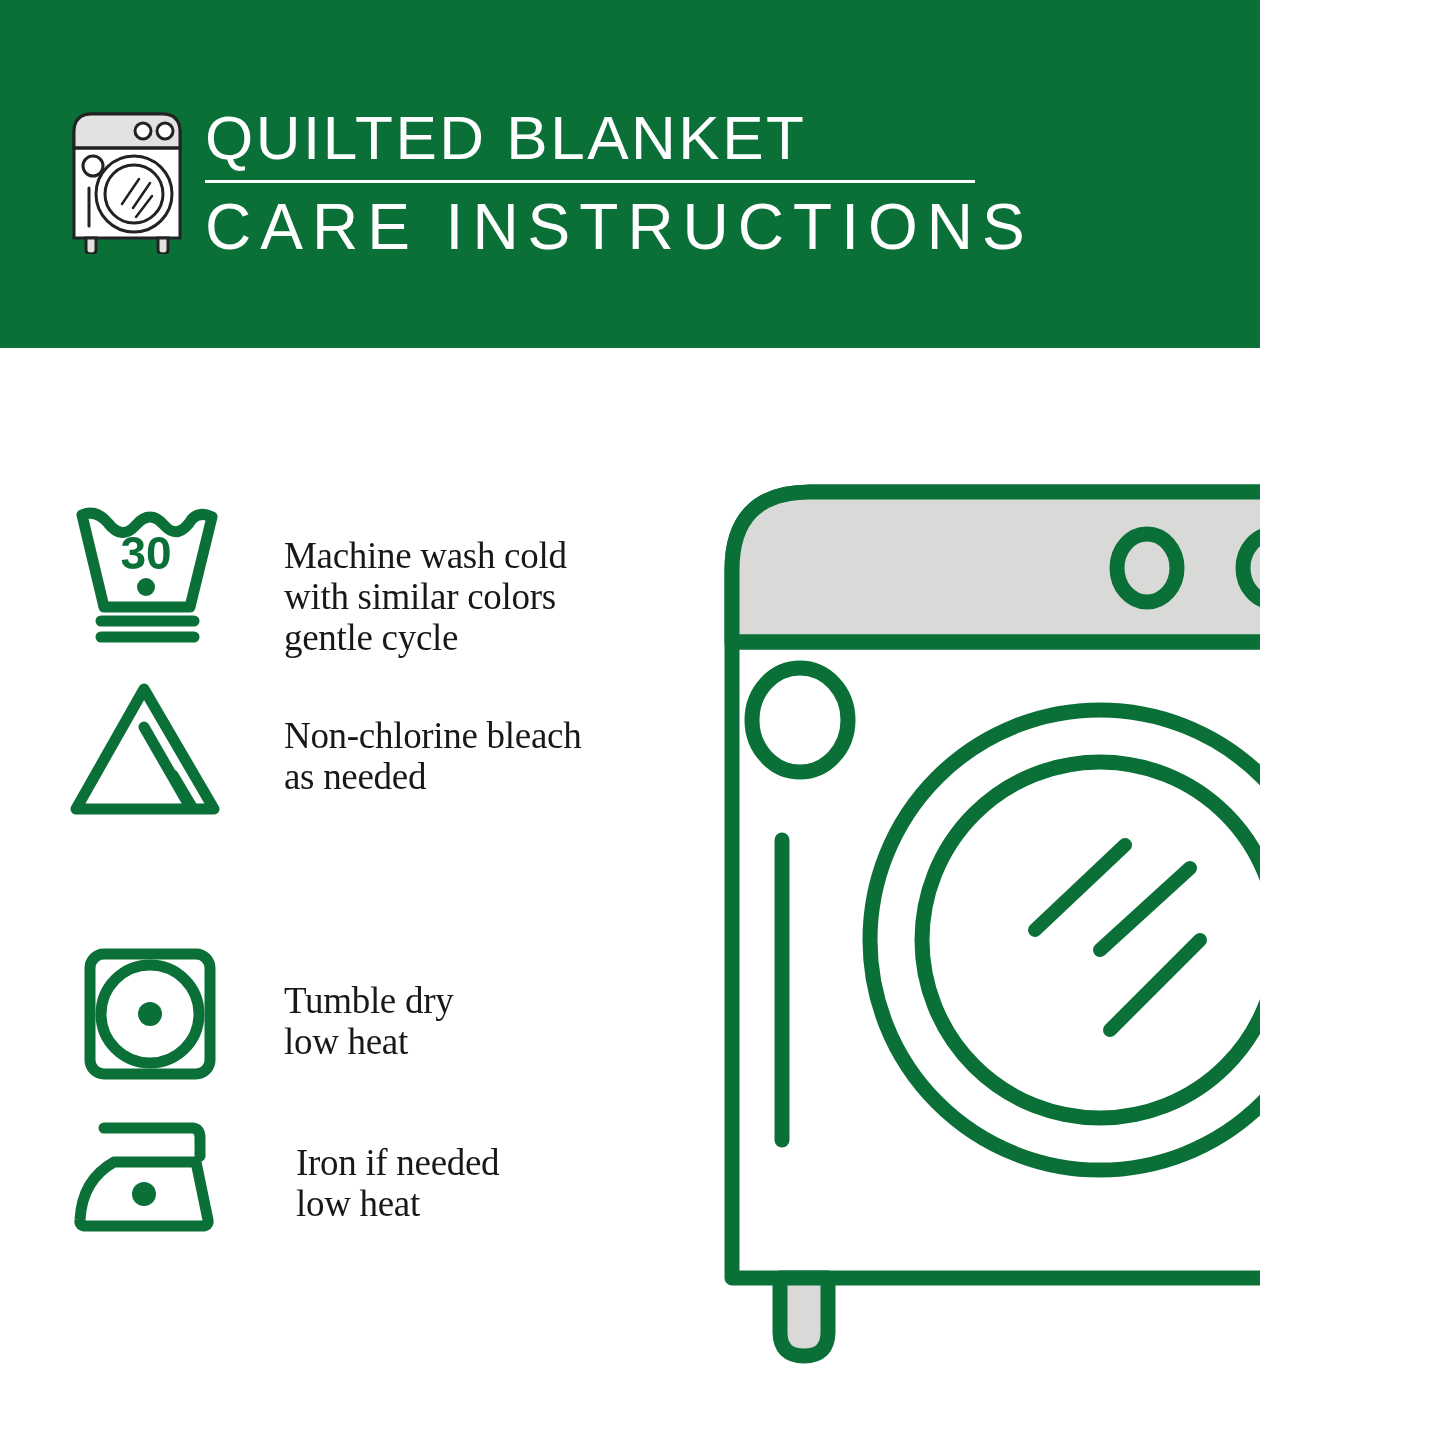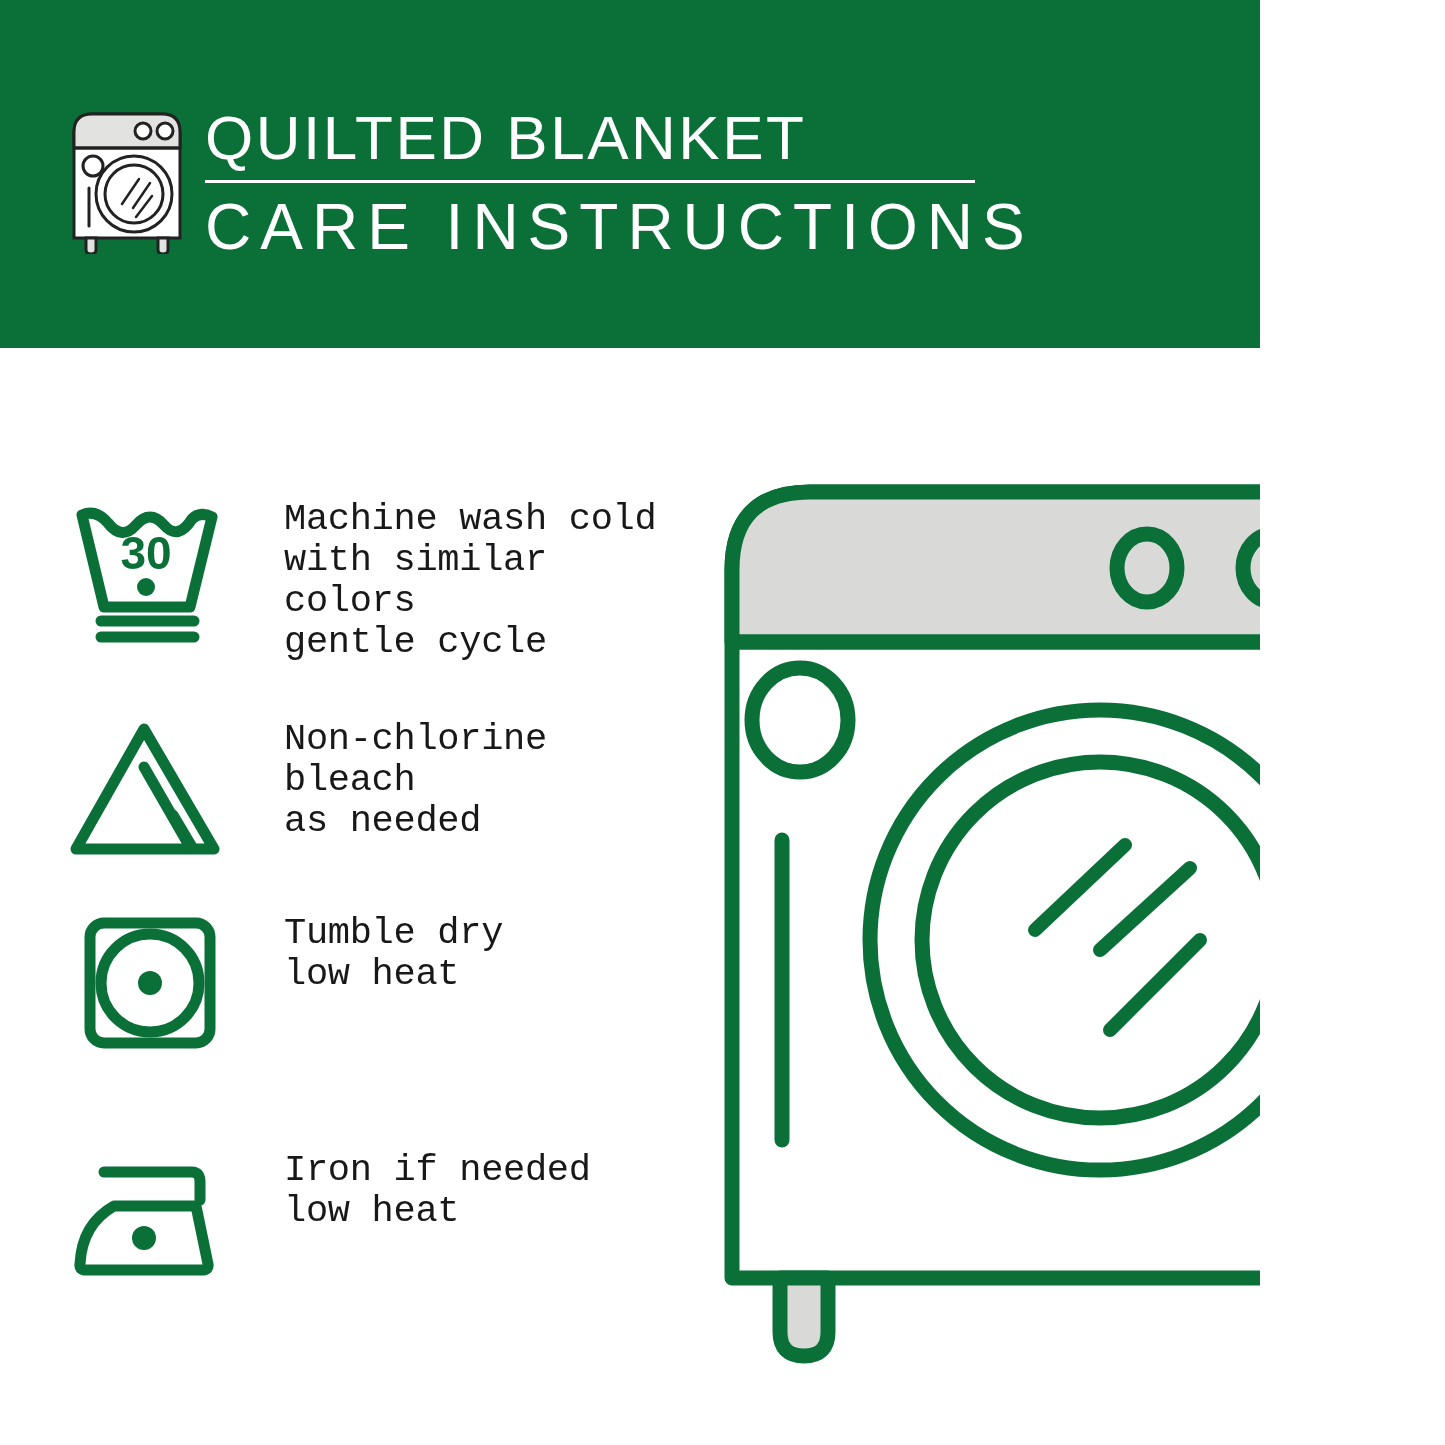--- a/index.html
+++ b/index.html
@@ -77,33 +77,34 @@
   .care-symbol {
     width: 168px;
     flex: 0 0 168px;
     display: flex;
     align-items: center;
     justify-content: center;
   }
   .care-text {
     margin-left: 50px;
     color: #18181a;
-    font-family: Liberation Mono, monospace;
+    font-family: Liberation Serif, serif;
     font-size: 37px;
     font-weight: 400;
     line-height: 41px;
     letter-spacing: -0.3px;
     white-space: pre-line;
     padding-top: 4px;
+    margin-top: 36px;
   }
 
   #row-wash   { top: 495px; }
-  #row-bleach { top: 715px; }
-  #row-dry    { top: 909px; }
-  #row-iron   { top: 1146px; }
+  #row-bleach { top: 675px; }
+  #row-dry    { top: 940px; }
+  #row-iron   { top: 1102px; gap: 12px; }
 
   
   #machine-illustration {
     position: absolute;
     left: 710px;
     top: 470px;
     width: 700px;
     height: 900px;
   }
 </style>

